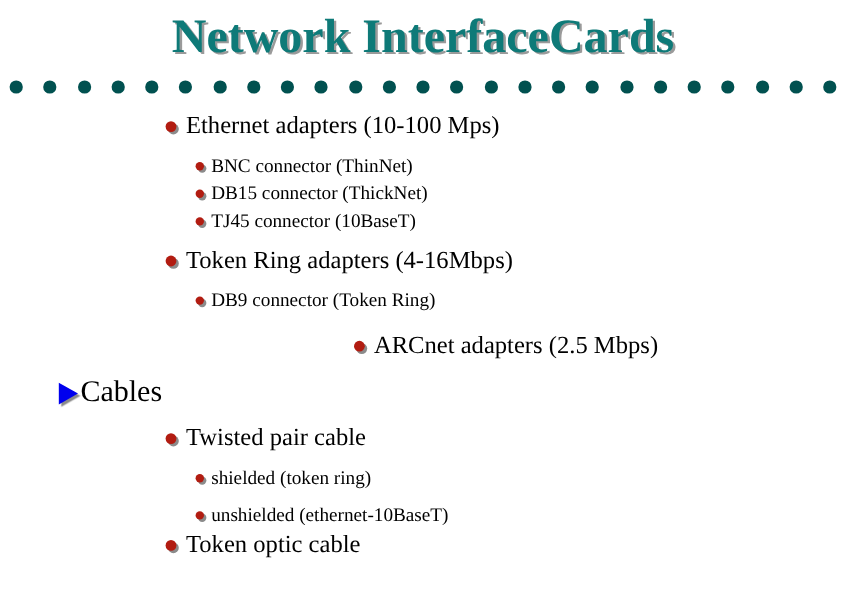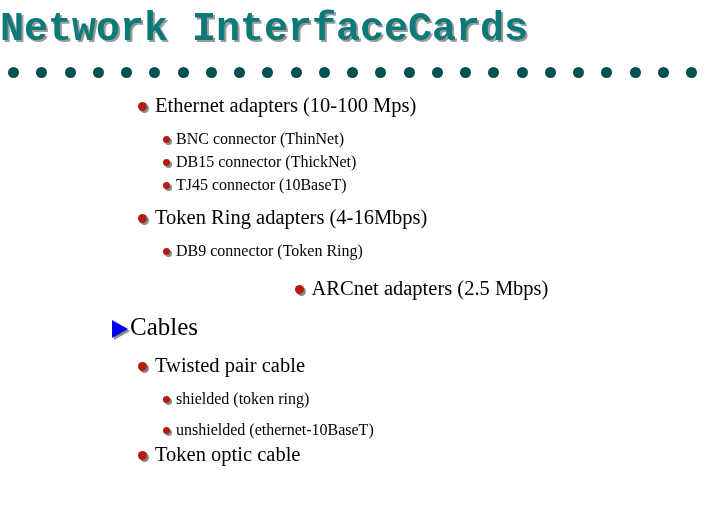--- a/index.html
+++ b/index.html
@@ -14,21 +14,22 @@
     overflow: hidden;
     position: relative;
   }
 
   
   #slide-title {
     position: absolute;
     left: 0;
     top: 6px;
     width: 705px;
-    font-family: Liberation Mono, monospace;
+    text-align: center;
+    font-family: Liberation Serif, serif;
     font-weight: bold;
     font-size: 40px;
     line-height: 48px;
     letter-spacing: 0px;
     color: #0e7a78;
     text-shadow: 2px 2px 0 #9a9a9a;
     white-space: nowrap;
   }
 
   
@@ -111,21 +112,21 @@
   .lvl2 .bullet-dot {
     width: 7px;
     height: 7px;
     margin-right: 6px;
     position: relative;
     top: -1px;
   }
 
   
   .lvl0 {
-    padding-left: 112px;
+    padding-left: 49px;
     font-size: 25px;
     line-height: 34px;
     height: 34px;
   }
   .bullet-tri {
     width: 0;
     height: 0;
     border-top: 9px solid transparent;
     border-bottom: 9px solid transparent;
     border-left: 16px solid #0000ee;

